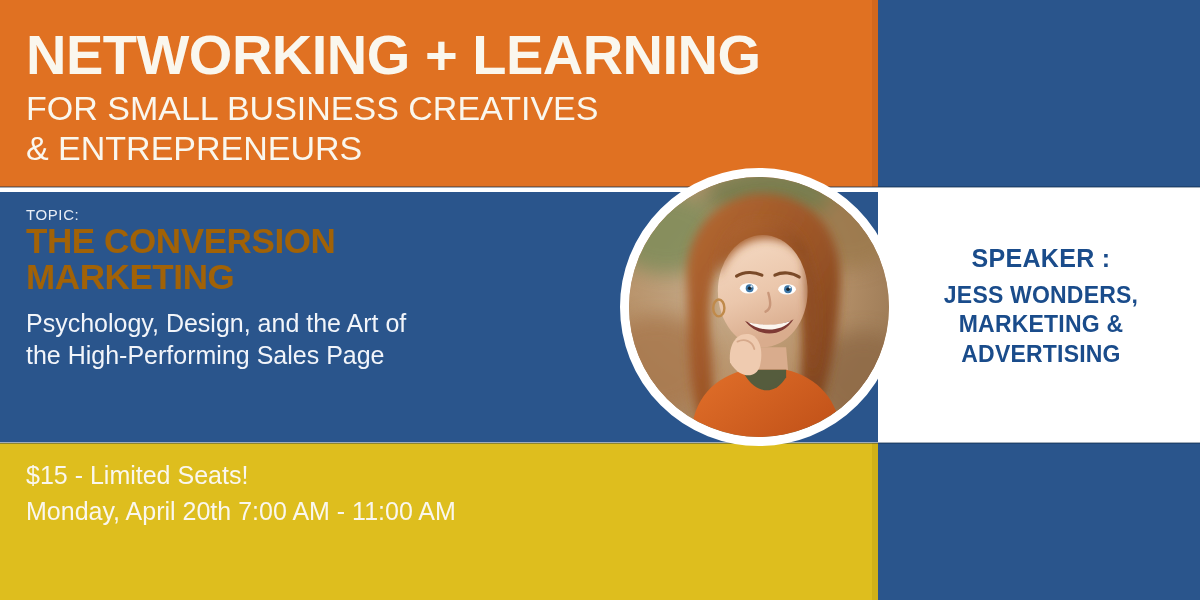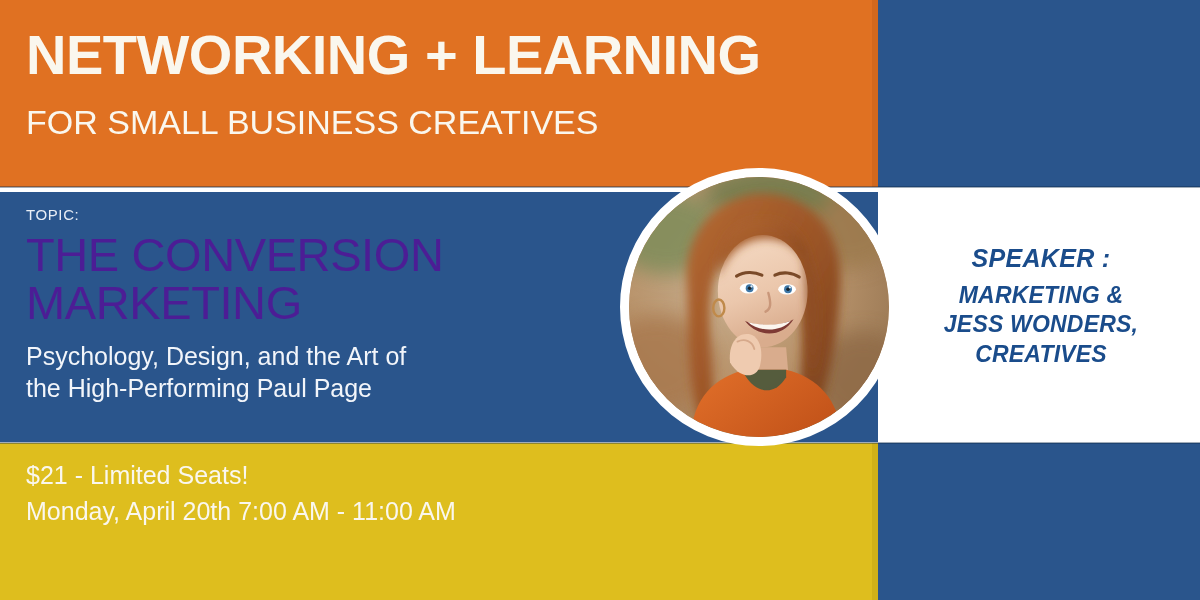--- a/index.html
+++ b/index.html
@@ -93,66 +93,65 @@
   }
   .header-title {
     font-size: 56px;
     font-weight: 700;
     line-height: 1.02;
     letter-spacing: -0.5px;
     color: #FAF7EE;
     white-space: nowrap;
   }
   .header-sub {
-    margin-top: 20px;
+    margin-top: 6px;
     font-size: 34px;
     font-weight: 400;
     line-height: 1.17;
     letter-spacing: 0px;
     color: #FAF7EE;
   }
 
   
   .topic-wrap {
     position: absolute;
     left: 26px;
     top: 206px;
     width: 600px;
   }
   .topic-label {
     font-size: 15px;
     font-weight: 400;
     letter-spacing: .6px;
     color: #E9EEF6;
-    margin-bottom: 8px;
+    margin-bottom: 0;
   }
   .topic-title {
-    font-size: 47px;
-    font-weight: 400;
+    font-size: 35px;
+    font-weight: 700;
     line-height: 1.03;
     letter-spacing: -0.4px;
-    color: #4c1d95;
+    color: #a16207;
   }
   .topic-desc {
     margin-top: 13px;
     font-size: 25px;
     font-weight: 400;
     line-height: 1.27;
     color: #F2F5FA;
   }
 
   
   .speaker-block {
     position: absolute;
     left: 896px;
     top: 243px;
     width: 290px;
     text-align: center;
     color: #1A4C8B;
-    font-style: italic;
   }
   .speaker-label {
     font-size: 25px;
     font-weight: 700;
     letter-spacing: .3px;
     line-height: 1.2;
     margin-bottom: 8px;
   }
   .speaker-name {
     font-size: 23px;
@@ -214,32 +213,33 @@
   <div class="white-strip"></div>
   <div class="topic-panel"></div>
 
   <div class="hairline hl-top"></div>
   <div class="hairline hl-bottom"></div>
 
   <div class="header">
     <div class="header-title">NETWORKING + LEARNING</div>
     <div class="header-sub">
       <div>FOR SMALL BUSINESS CREATIVES</div>
+      <div>&amp; ENTREPRENEURS</div>
     </div>
   </div>
 
   <div class="topic-wrap">
     <div class="topic-label">TOPIC:</div>
     <div class="topic-title">
       <div>THE CONVERSION</div>
       <div>MARKETING</div>
     </div>
     <div class="topic-desc">
       <div>Psychology, Design, and the Art of</div>
-      <div>the High-Performing Paul Page</div>
+      <div>the High-Performing Sales Page</div>
     </div>
   </div>
 
   <div class="portrait">
     <div class="portrait-photo">
       <svg viewBox="0 0 278 278" preserveAspectRatio="xMidYMid slice" aria-hidden="true">
         <defs>
           <radialGradient id="bgGrad" cx="38%" cy="40%" r="85%">
             <stop offset="0%" stop-color="#C9B192"></stop>
             <stop offset="45%" stop-color="#B9946C"></stop>
@@ -318,24 +318,24 @@
         <path d="M116 176 C124 172 132 176 134 184" stroke="#D6A98B" stroke-width="2" fill="none" stroke-linecap="round"></path>
 
         <ellipse cx="96" cy="140" rx="6" ry="9" fill="none" stroke="#C08A4A" stroke-width="2.6"></ellipse>
       </svg>
     </div>
   </div>
 
   <div class="speaker-block">
     <div class="speaker-label">SPEAKER :</div>
     <div class="speaker-name">
+      <div>JESS WONDERS,</div>
       <div>MARKETING &amp;</div>
-      <div>JESS WONDERS,</div>
-      <div>CREATIVES</div>
+      <div>ADVERTISING</div>
     </div>
   </div>
 
   <div class="footer">
-    <div class="footer-line">$21 - Limited Seats!</div>
+    <div class="footer-line">$15 - Limited Seats!</div>
     <div class="footer-line">Monday, April 20th 7:00 AM - 11:00 AM</div>
   </div>
 
 </div>
 
 </body></html>

